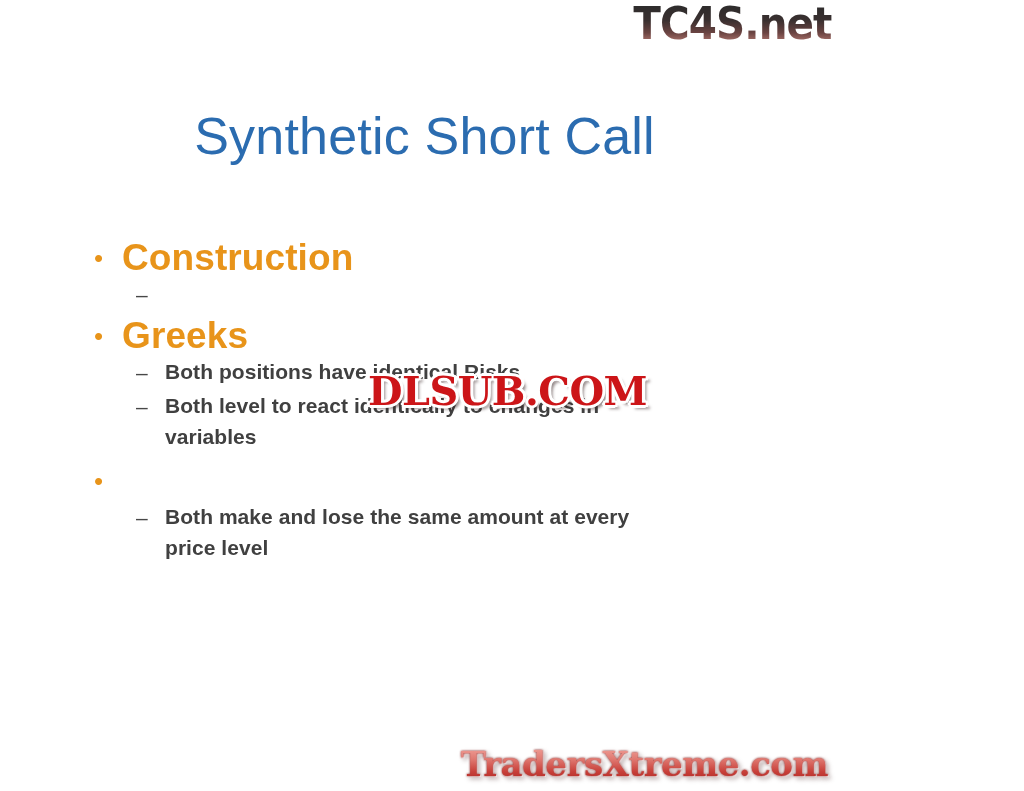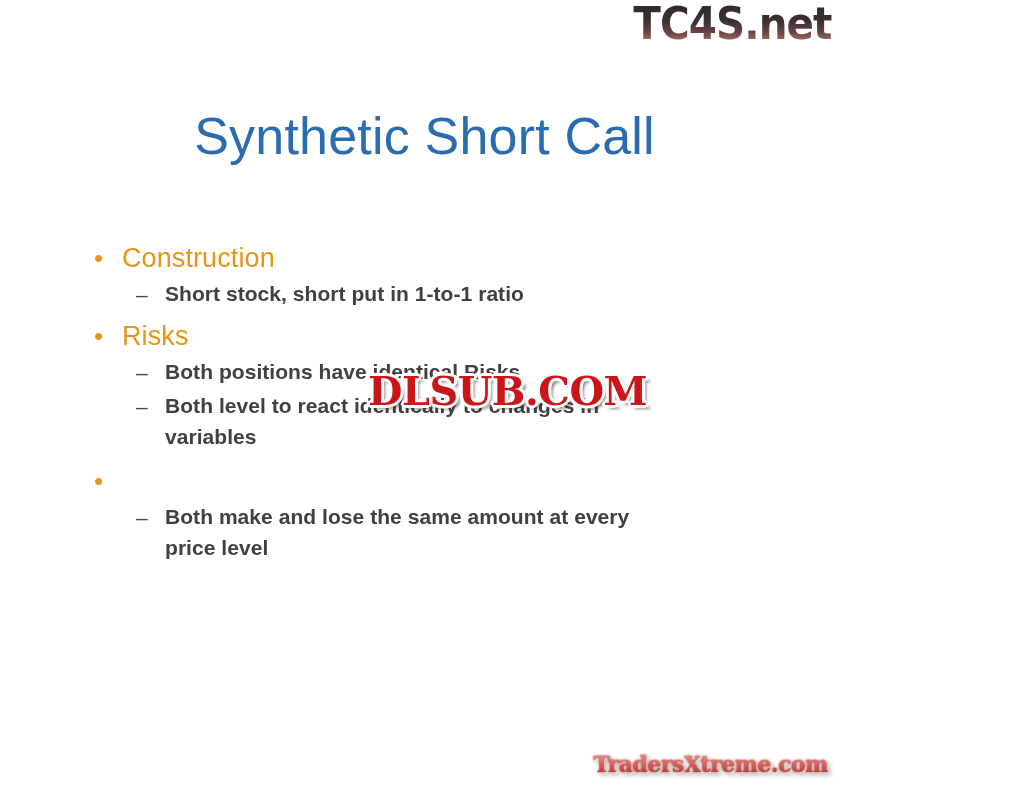--- a/index.html
+++ b/index.html
@@ -76,22 +76,22 @@
     font-size: 26px;
     line-height: 36px;
     width: 34px;
     flex: 0 0 34px;
     text-align: left;
     padding-left: 6px;
     box-sizing: border-box;
   }
   .l1-text {
     color: #e8941a;
-    font-size: 27px;
-    font-weight: normal;
+    font-size: 37px;
+    font-weight: bold;
     line-height: 36px;
     letter-spacing: 0.1px;
   }
 
   .l2-item {
     display: flex;
     align-items: flex-start;
     margin-left: 48px;
     margin-bottom: 1px;
   }
@@ -140,21 +140,21 @@
        4px  4px 3px rgba(60,40,40,0.55);
   }
 
   
   #footer-logo {
     position: absolute;
     right: 8px;
     bottom: 10px;
     font-family: "DejaVu Serif", serif;
     font-weight: bold;
-    font-size: 22px;
+    font-size: 34px;
     line-height: 34px;
     letter-spacing: -0.5px;
     white-space: nowrap;
     background: linear-gradient(180deg,
                 #f0a098 0%,
                 #e07a72 35%,
                 #c8403a 72%,
                 #b02a26 100%);
     -webkit-background-clip: text;
     background-clip: text;
@@ -176,28 +176,27 @@
   <div id="slide-title">Synthetic Short Call</div>
 
   <div id="body-content">
 
     <div class="l1-item">
       <span class="l1-bullet">•</span>
       <span class="l1-text">Construction</span>
     </div>
     <div class="l2-item">
       <span class="l2-dash">–</span>
-      <span class="l2-text">Short stock, short put in 1-to-1 ratio</span>
     </div>
 
     <div class="spacer-after-greeks"></div>
 
     <div class="l1-item">
       <span class="l1-bullet">•</span>
-      <span class="l1-text">Risks</span>
+      <span class="l1-text">Greeks</span>
     </div>
     <div class="l2-item">
       <span class="l2-dash">–</span>
       <span class="l2-text">Both positions have identical Risks</span>
     </div>
     <div class="l2-item">
       <span class="l2-dash">–</span>
       <span class="l2-text">Both level to react identically to changes in variables</span>
     </div>
 

